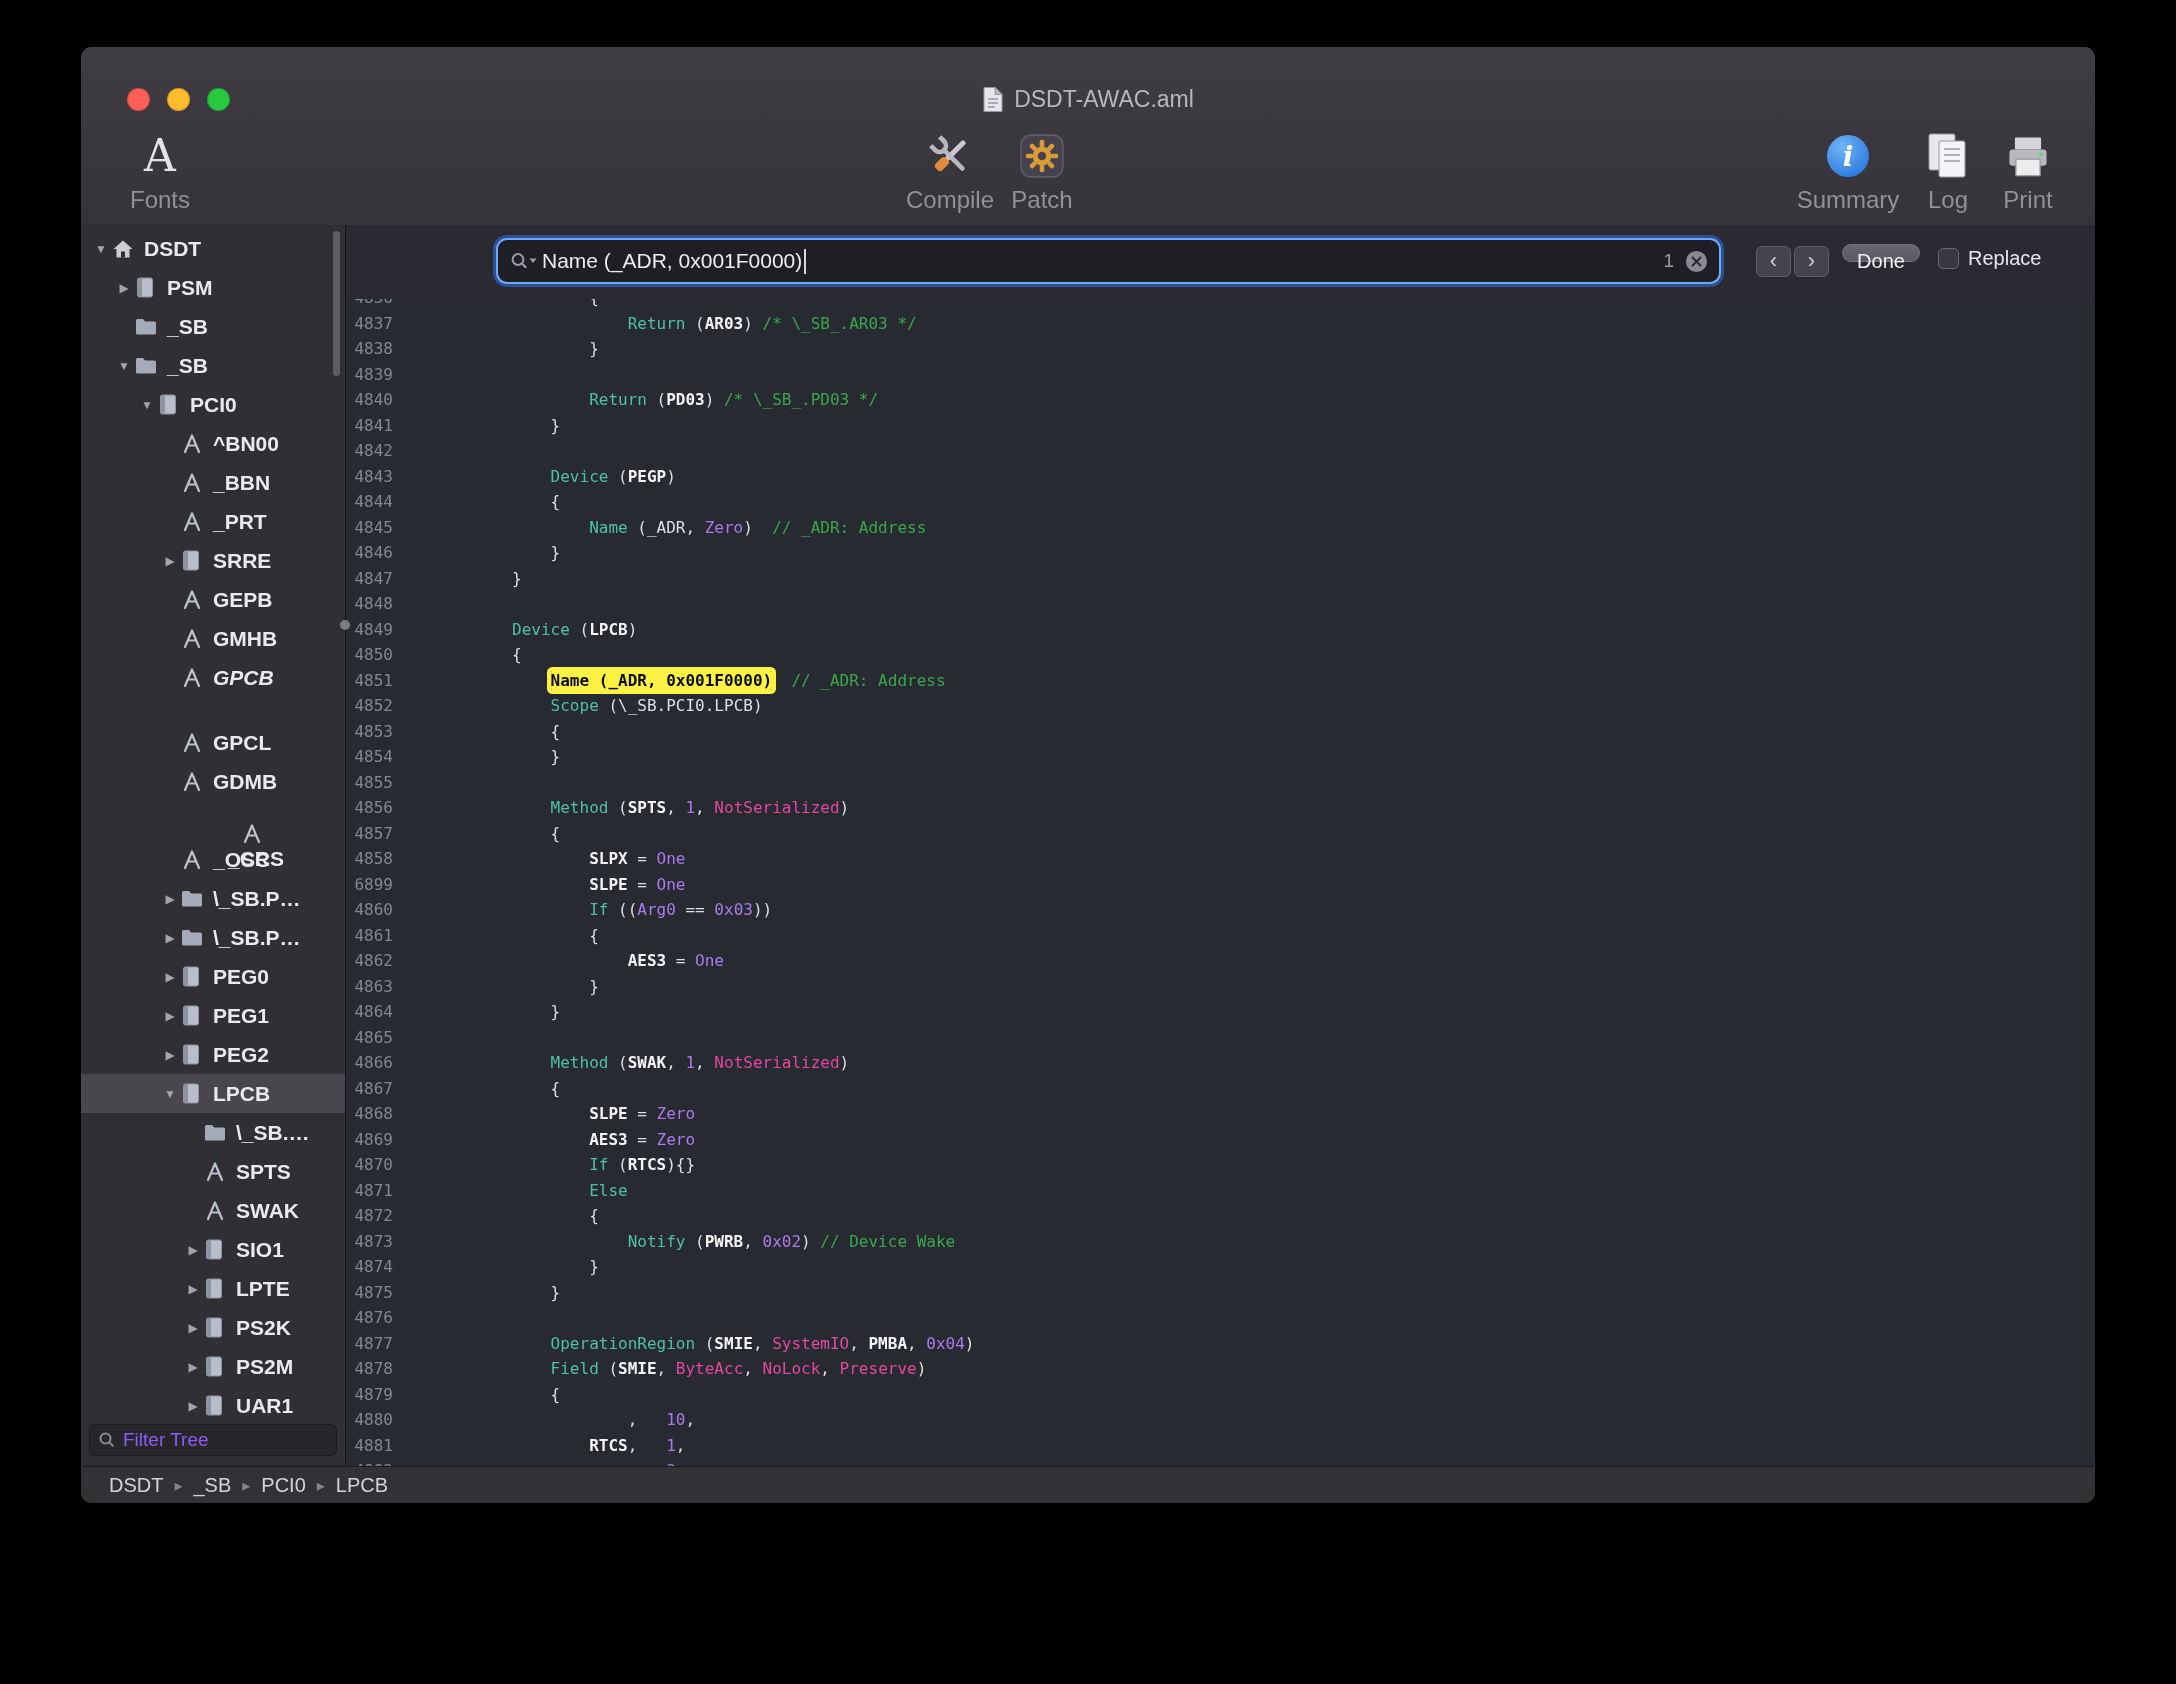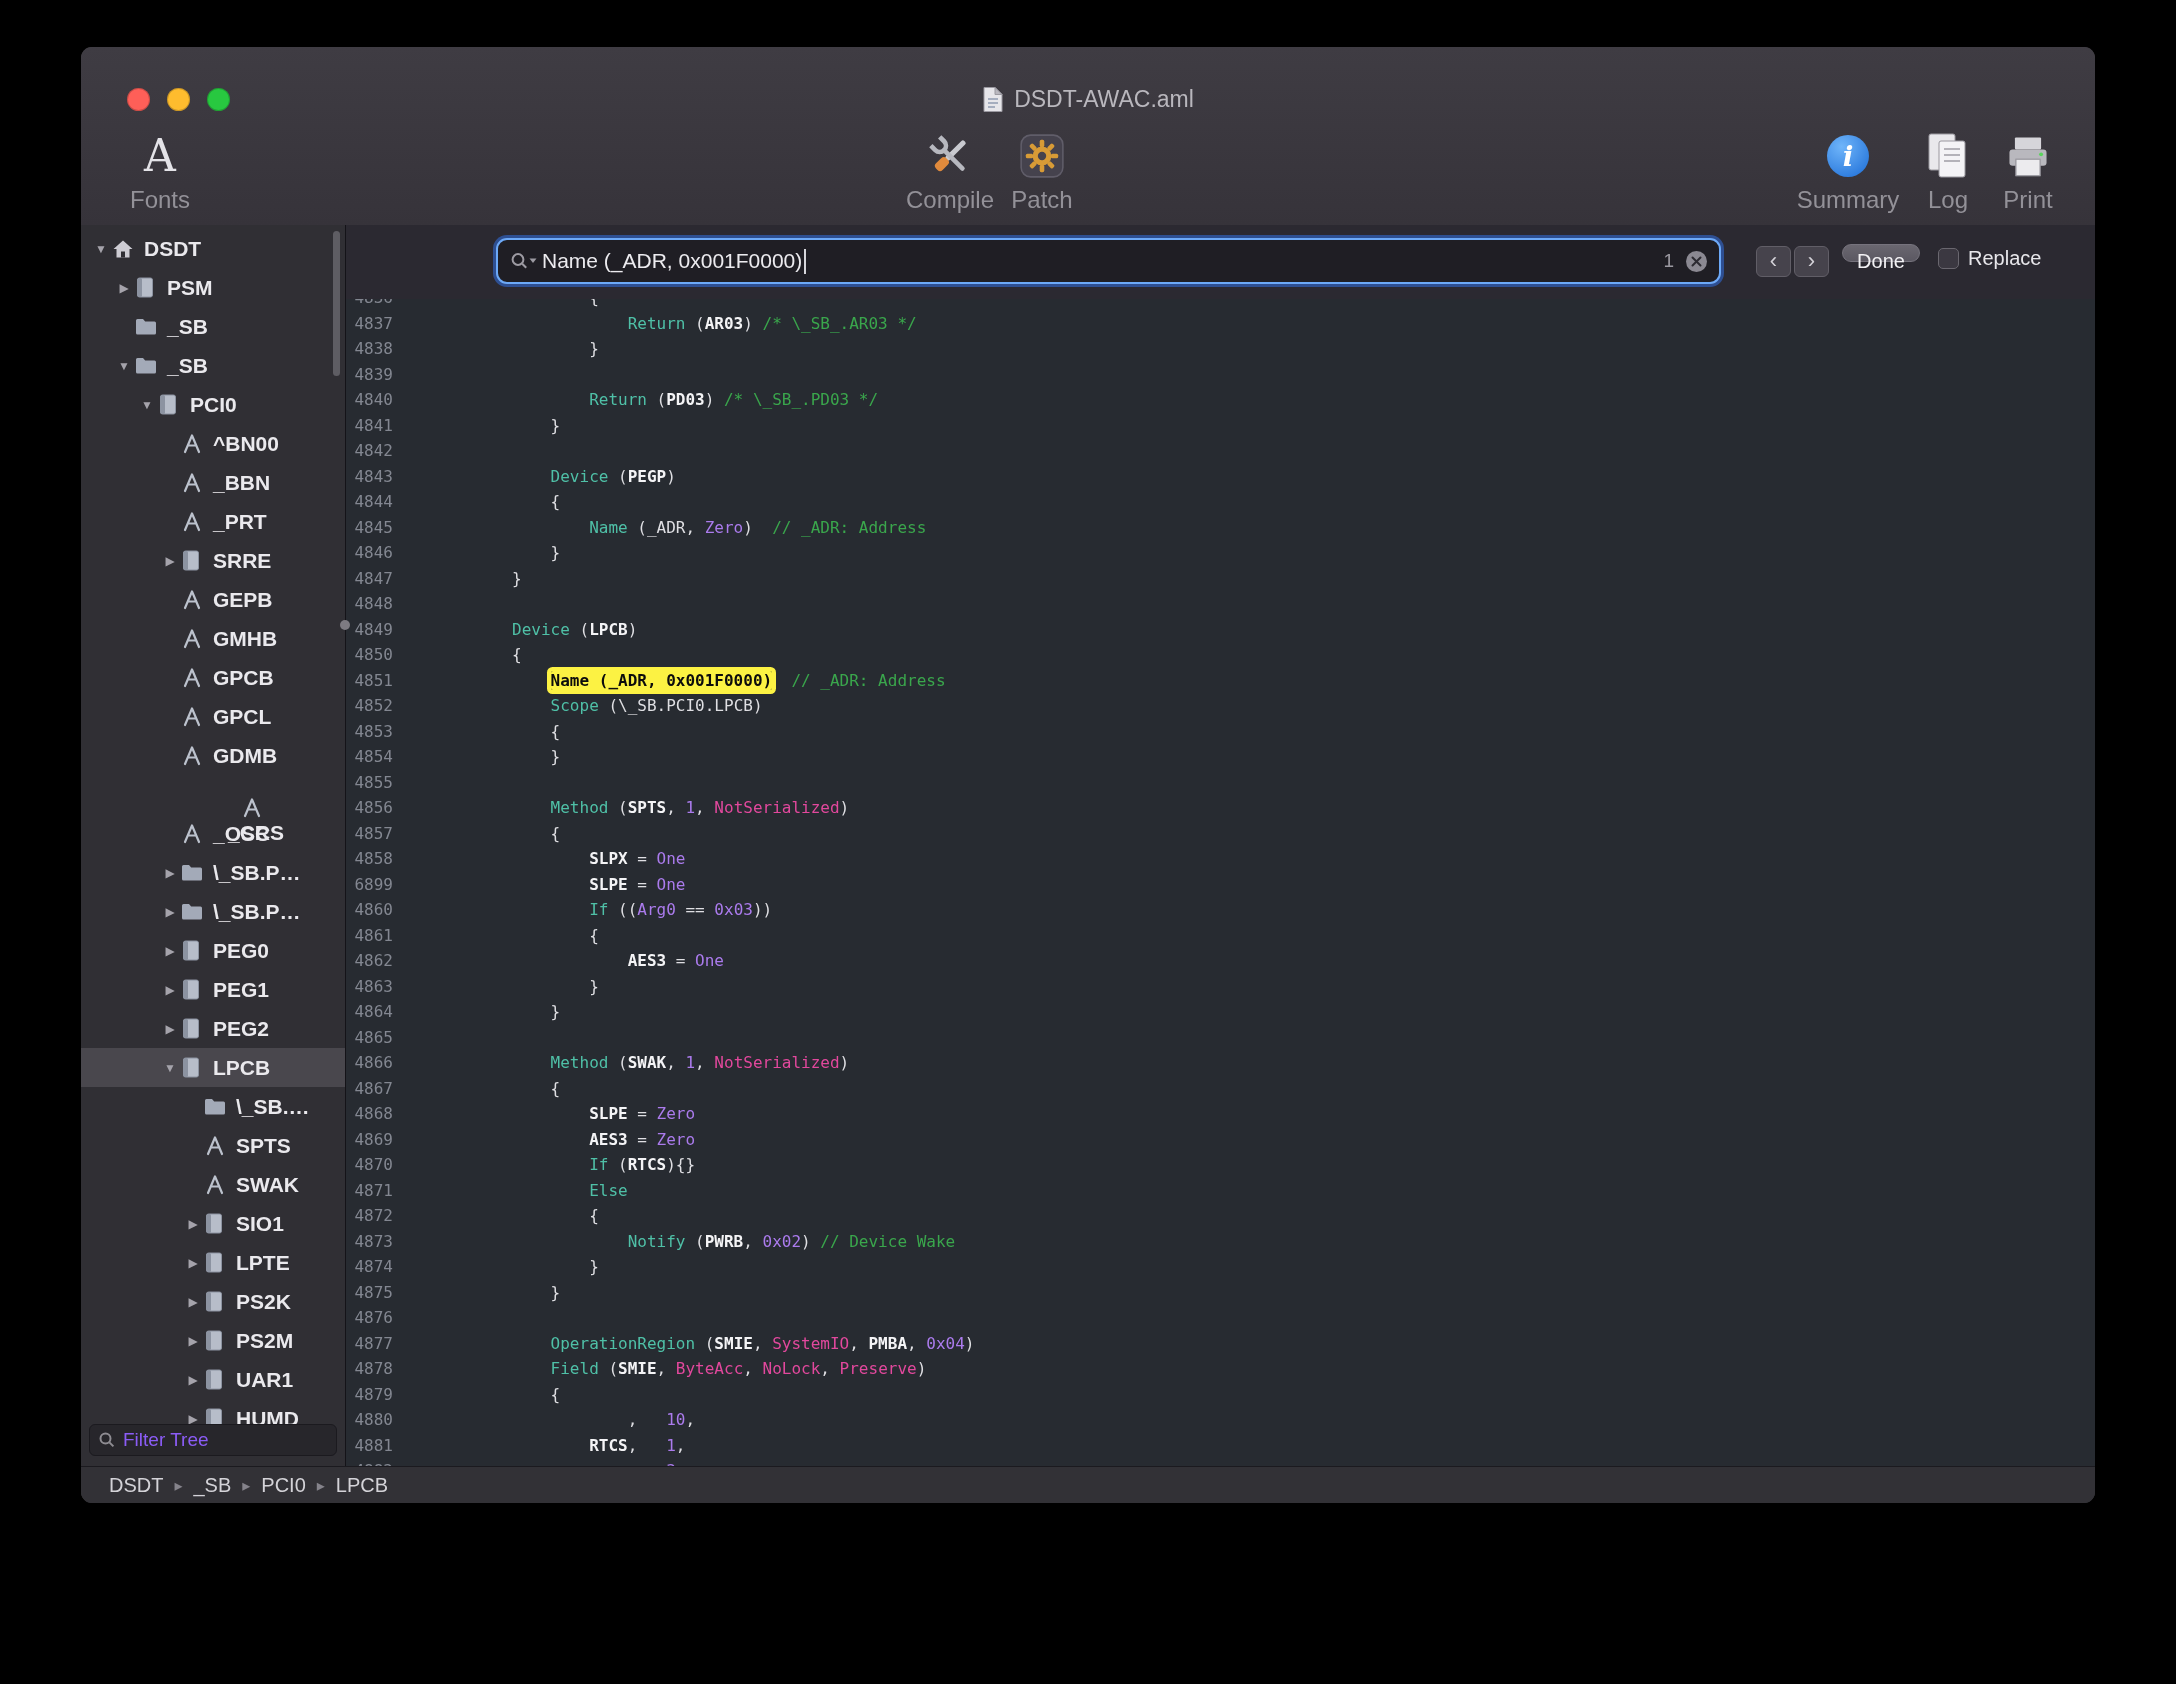--- a/index.html
+++ b/index.html
@@ -314,30 +314,30 @@
           </div>
           <div class="tree-row" style="padding-left: 79px;">
             <span class="disc"></span>
             <span class="tree-icon">
               <svg width="24" height="24" viewBox="0 0 24 24">
                 <path d="M5 20 L12 3.5 L19 20 M7.8 13.5 H16.2" fill="none" stroke="#bcc2cd" stroke-width="2.2" stroke-linecap="round" stroke-linejoin="round"></path>
               </svg>
             </span>
             <span class="tree-label">GMHB</span>
           </div>
-          <div class="tree-row" style="padding-left: 79px;">
+          <div class="tree-row" style="padding-left: 79px; font-style: italic;">
             <span class="disc"></span>
             <span class="tree-icon">
               <svg width="24" height="24" viewBox="0 0 24 24">
                 <path d="M5 20 L12 3.5 L19 20 M7.8 13.5 H16.2" fill="none" stroke="#bcc2cd" stroke-width="2.2" stroke-linecap="round" stroke-linejoin="round"></path>
               </svg>
             </span>
             <span class="tree-label">GPCB</span>
           </div>
-          <div class="tree-row" style="padding-left: 79px;">
+          <div class="tree-row" style="padding-left: 79px; margin-top: 26px;">
             <span class="disc"></span>
             <span class="tree-icon">
               <svg width="24" height="24" viewBox="0 0 24 24">
                 <path d="M5 20 L12 3.5 L19 20 M7.8 13.5 H16.2" fill="none" stroke="#bcc2cd" stroke-width="2.2" stroke-linecap="round" stroke-linejoin="round"></path>
               </svg>
             </span>
             <span class="tree-label">GPCL</span>
           </div>
           <div class="tree-row" style="padding-left: 79px;">
             <span class="disc"></span>

